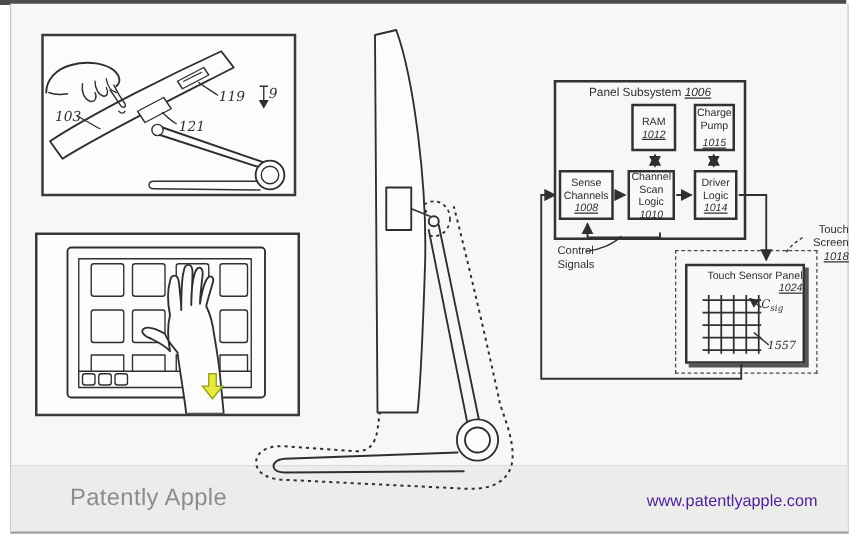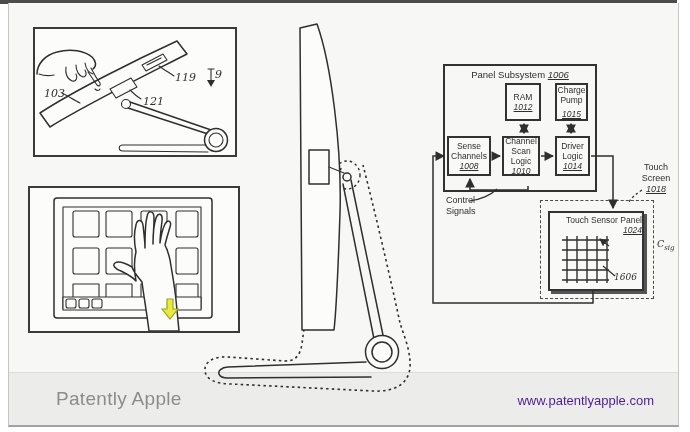--- a/index.html
+++ b/index.html
@@ -169,38 +169,38 @@
   <div class="bbox" style="left:555px;top:136px;width:35px;height:40px;">
     <span>Driver Logic</span>
     <span class="ref">1014</span>
   </div>
 
   <div class="lbl" style="left:446px;top:195px;">
     <div>Control</div>
     <div>Signals</div>
   </div>
 
-  <div class="lbl" style="left:633px;top:162px;width:46px;text-align:center;">
+  <div class="lbl" style="left:633px;top:178px;width:46px;text-align:right;">
     <div>Touch</div>
     <div>Screen</div>
     <div class="ref">1018</div>
   </div>
 
   <div style="position:absolute;left:540px;top:200px;width:114px;height:99px;box-sizing:border-box;border:1.5px dashed #4a4a4a;"></div>
 
   <div class="bbox" style="left:548px;top:211px;width:96px;height:80px;justify-content:flex-start;box-shadow:3px 3px 0 0 #555555;align-items:flex-end;">
     <div style="margin-top:2px;font-size:8.5px;">Touch Sensor Panel</div>
     <div class="ref" style="font-size:8.5px;">1024</div>
   </div>
 
-  <div class="lbl serifnum" style="left:609px;top:238px;font-size:9.5px;padding-left:48px;">
+  <div class="lbl serifnum" style="left:609px;top:238px;font-size:9.5px;">
     <span>C</span><sub style="font-size:7px;">sig</sub>
   </div>
 
-  <div class="lbl serifnum" style="left:614px;top:272px;font-size:9px;">1606</div>
+  <div class="lbl serifnum" style="left:614px;top:272px;font-size:9px;">1557</div>
 
   <svg style="position:absolute;left:425px;top:50px;pointer-events:none;" width="245" height="265" viewBox="0 0 245 265">
     <defs>
       <marker id="ah" viewBox="0 0 8 8" refX="7" refY="4" markerWidth="6.5" markerHeight="6.5" orient="auto-start-reverse">
           <path d="M0,0 L8,4 L0,8 Z" fill="#2f2f2f"></path>
         </marker>
     </defs>
     <g stroke="#2f2f2f" stroke-width="1.5" fill="none">
       <line x1="99" y1="74" x2="99" y2="83" marker-start="url(#ah)" marker-end="url(#ah)"></line>
       <line x1="146" y1="74" x2="146" y2="83" marker-start="url(#ah)" marker-end="url(#ah)"></line>

